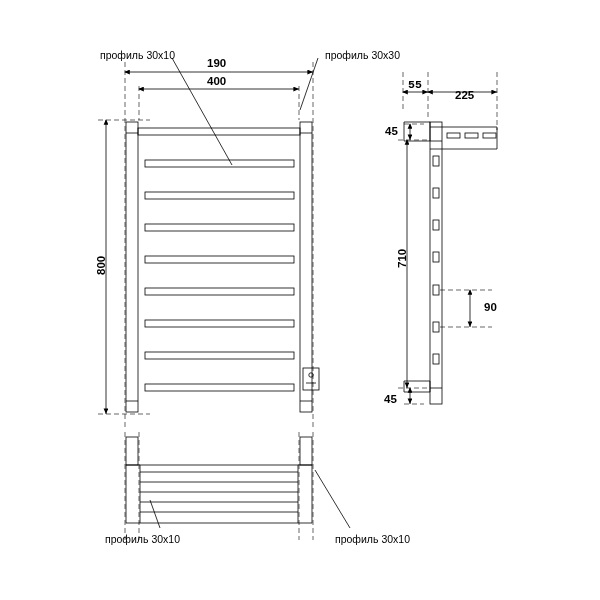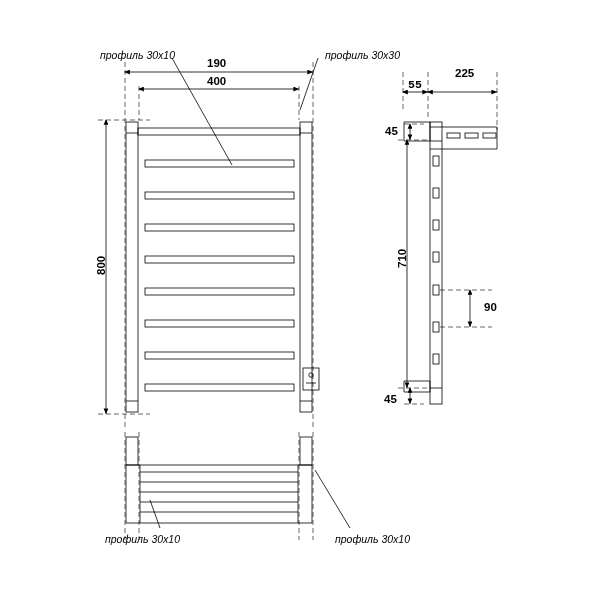--- a/index.html
+++ b/index.html
@@ -24,21 +24,20 @@
   }
   .lbl {
     position: absolute;
     font-family: "Liberation Sans", sans-serif;
     font-size: 11px;
     color: #000000;
     white-space: nowrap;
     line-height: 1;
   }
   .lbl.italic {
-    font-style: italic;
     font-size: 10.5px;
   }
   .lbl.dim {
     font-weight: bold;
     font-size: 11.5px;
   }
   .lbl.vert {
     transform: rotate(-90deg);
     transform-origin: left top;
   }
@@ -171,19 +170,19 @@
   <div class="lbl italic" style="left:100px; top:50px;">профиль 30х10</div>
   <div class="lbl italic" style="left:325px; top:50px;">профиль 30х30</div>
   <div class="lbl italic" style="left:105px; top:534px;">профиль 30х10</div>
   <div class="lbl italic" style="left:335px; top:534px;">профиль 30х10</div>
 
   <div class="lbl dim" style="left:207px; top:58px;">190</div>
   <div class="lbl dim" style="left:207px; top:76px;">400</div>
   <div class="lbl dim vert" style="left:96px; top:275px;">800</div>
 
   <div class="lbl dim" style="left:408px; top:79px;font-family:Liberation Mono, monospace;">55</div>
-  <div class="lbl dim" style="left:455px; top:68px;">225</div>
+  <div class="lbl dim" style="left:455px; top:90px;">225</div>
   <div class="lbl dim" style="left:385px; top:126px;">45</div>
   <div class="lbl dim vert" style="left:397px; top:268px;">710</div>
   <div class="lbl dim" style="left:484px; top:302px;">90</div>
   <div class="lbl dim" style="left:384px; top:394px;">45</div>
 
 </div>
 
 </body></html>

